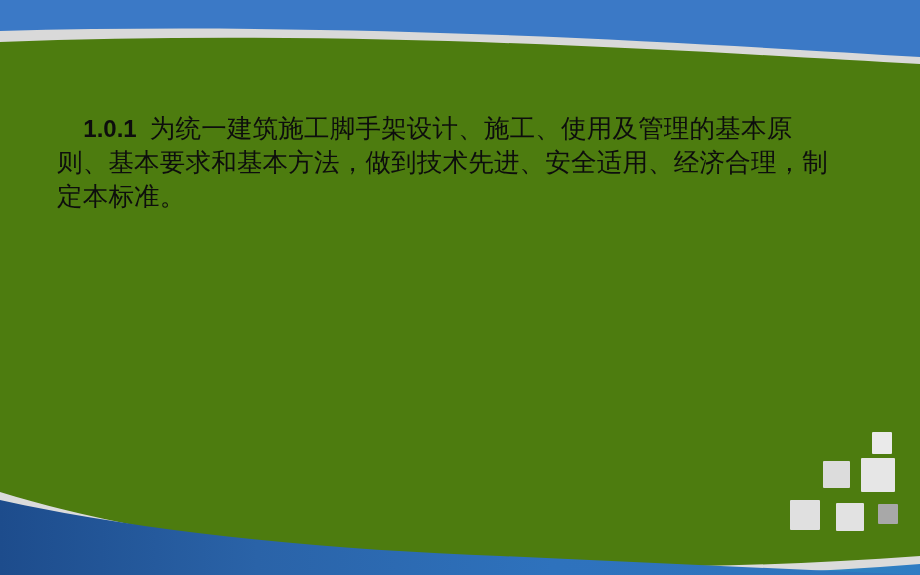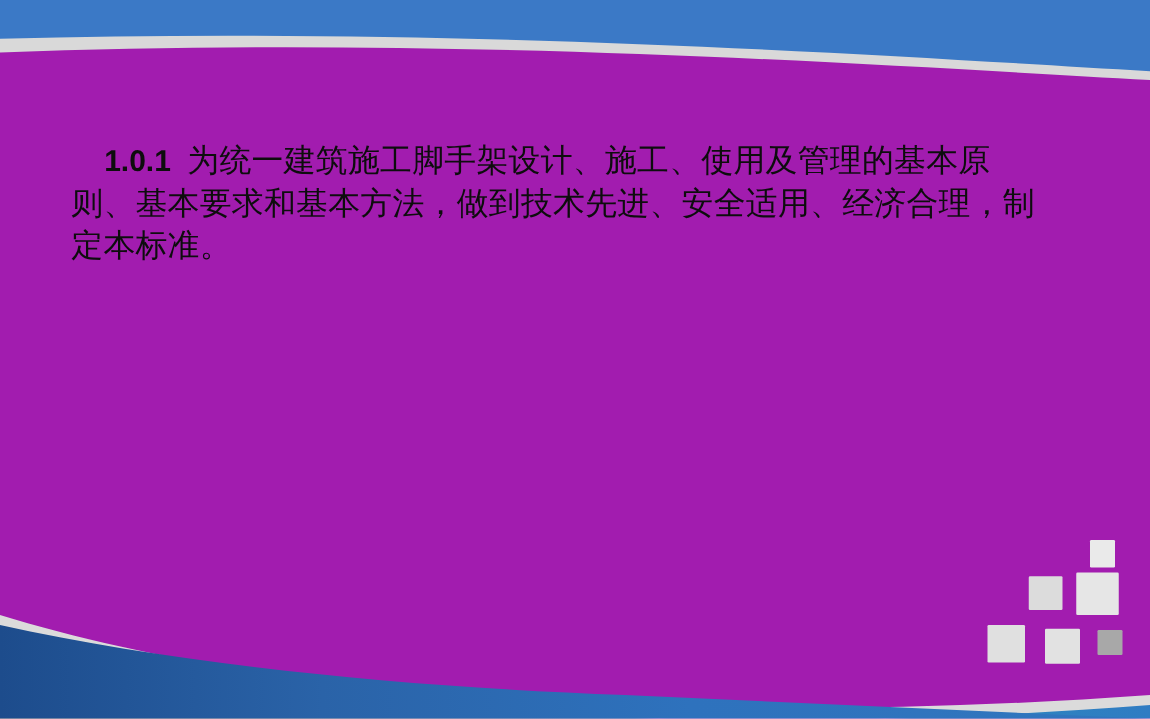--- a/index.html
+++ b/index.html
@@ -5,21 +5,21 @@
   html, body {
     margin: 0;
     padding: 0;
     background: #ffffff;
   }
   #slide {
     position: relative;
     width: 920px;
     height: 575px;
     overflow: hidden;
-    background: #a21caf;
+    background: #4d7c0f;
     font-family: "Liberation Serif", "DejaVu Serif", serif;
   }
   .layer {
     position: absolute;
     left: 0;
     top: 0;
     width: 920px;
     height: 575px;
     pointer-events: none;
   }

